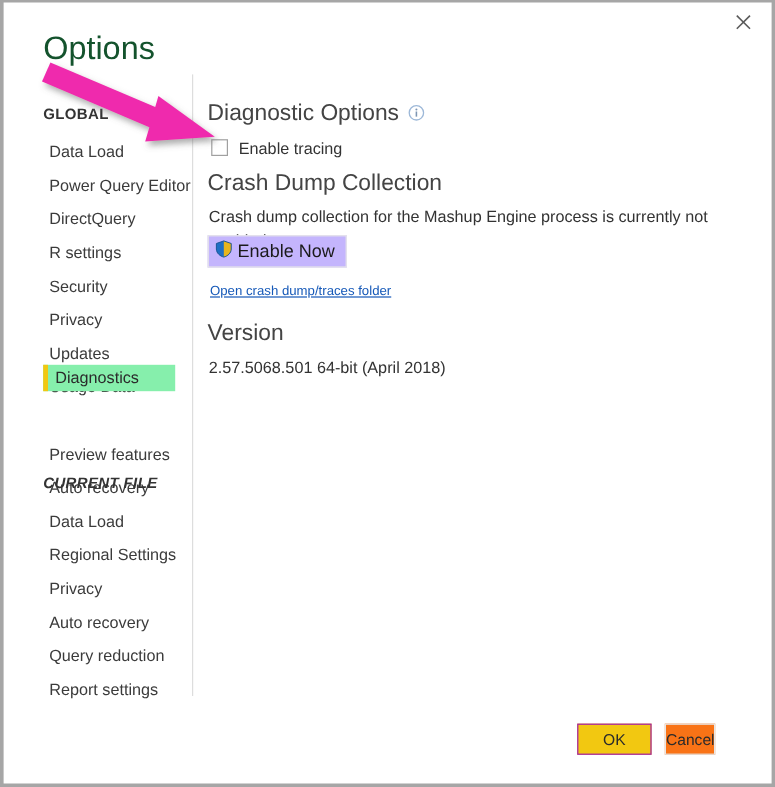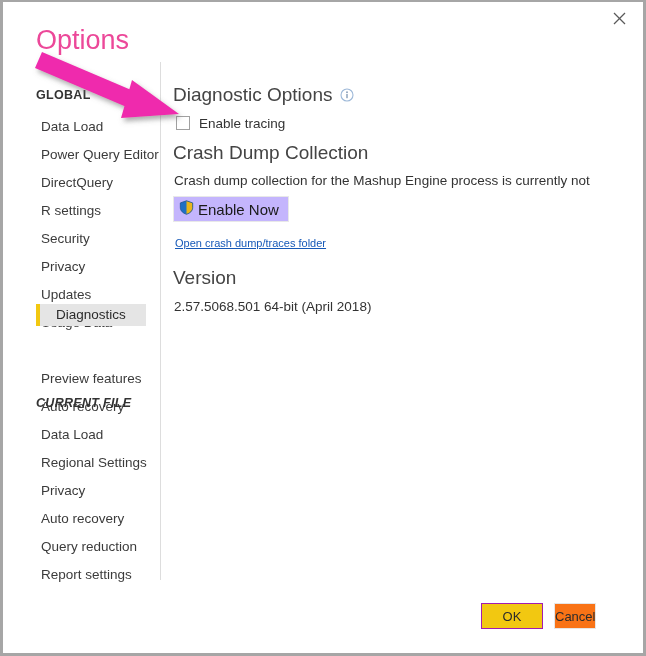--- a/index.html
+++ b/index.html
@@ -32,21 +32,21 @@
     left: 0; top: 0;
     width: 640px;
     height: 72px;
   }
   .page-title {
     position: absolute;
     left: 33px;
     top: 22px;
     font-size: 27px;
     font-weight: 400;
-    color: #ec4899;
+    color: #14532d;
     letter-spacing: 0px;
     line-height: 32px;
     white-space: nowrap;
   }
   .close-btn {
     position: absolute;
     right: 2px;
     top: 0px;
     width: 44px;
     height: 32px;
@@ -81,23 +81,23 @@
     height: 22px;
     font-size: 13.5px;
     color: #3b3b3b;
     line-height: 22px;
     padding-left: 5px;
     box-sizing: border-box;
     white-space: nowrap;
     cursor: pointer;
   }
   .nav-item.selected {
-    background: #e5e5e5;
+    background: #86efac;
     border-left: 4px solid #f2c811;
-    padding-left: 16px;
+    padding-left: 6px;
     width: 110px;
     color: #2b2b2b;
   }
   .divider-v {
     position: absolute;
     left: 157px;
     top: 60px;
     width: 1px;
     height: 518px;
     background: #dddddd;

